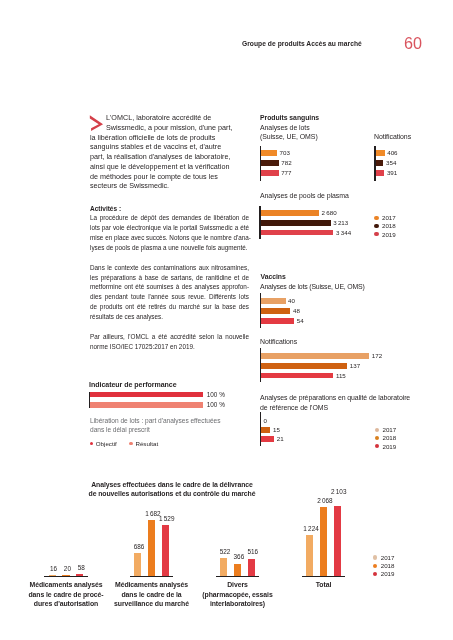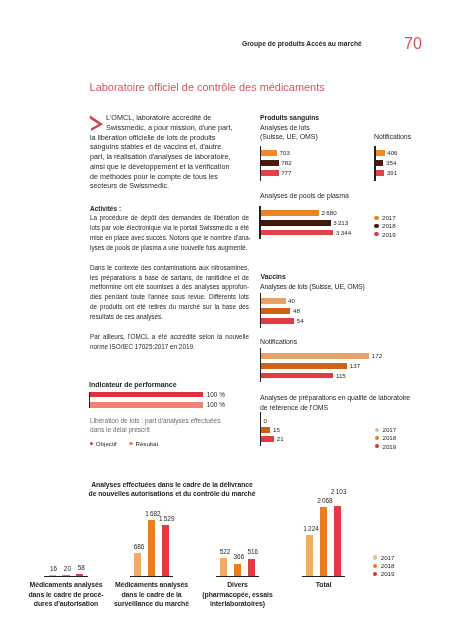--- a/index.html
+++ b/index.html
@@ -59,22 +59,21 @@
   .vval{position:absolute;font-size:6.4px;white-space:nowrap;text-align:center;color:#231f20;}
   .baseline{position:absolute;height:1.5px;background:#231f20;}
   .blabel{position:absolute;text-align:center;font-size:6.9px;font-weight:bold;line-height:9.6px;letter-spacing:-0.012em;white-space:nowrap;}
 </style>
 </head>
 <body>
 
 <div class="page">
 
   <div class="hdr-title">Groupe de produits Accès au marché</div>
-  <div class="hdr-num">70</div>
-  <div class="sect-title">Laboratoire officiel de contrôle des médicaments</div>
+  <div class="hdr-num">60</div>
 
   <svg class="chev" viewBox="0 0 150 180">
     <path d="M8 20 L136 108 L20 173 L20 146 L94 106 L8 52 Z" fill="#d4404a" fill-rule="nonzero"></path>
   </svg>
 
   <div class="colL">
     <p class="lead"><span class="ind"></span><span>L'OMCL, laboratoire accrédité de Swissmedic, a pour mission, d'une part, la libération officielle de lots de produits sanguins stables et de vaccins et, d'autre part, la réalisation d'analyses de laboratoire, ainsi que le développement et la vérification de méthodes pour le compte de tous les secteurs de Swissmedic.</span></p>
   </div>
   <div class="body2">
     <p class="h4">Activités :</p>

